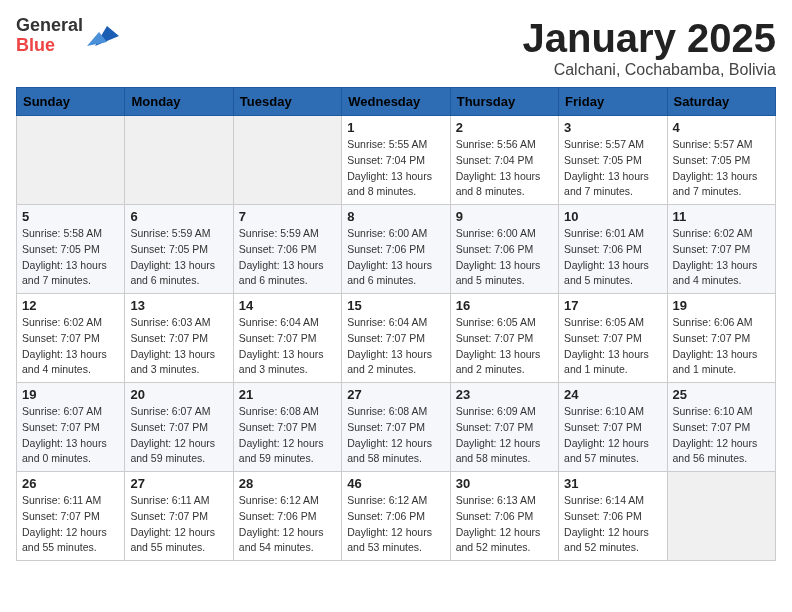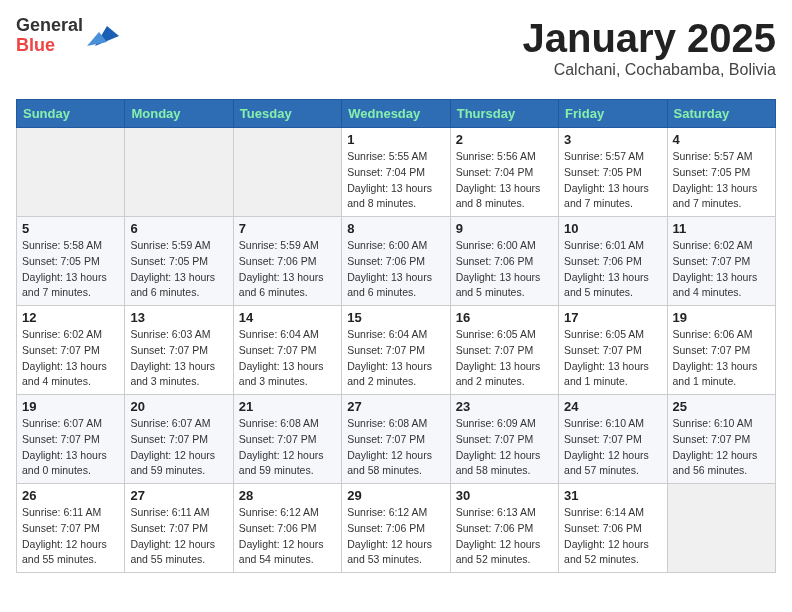--- a/index.html
+++ b/index.html
@@ -7,21 +7,21 @@
       font-family: Arial, sans-serif;
       background: #fff;
       width: 792px;
       min-height: 612px;
       padding: 16px;
     }
     .header {
       display: flex;
       justify-content: space-between;
       align-items: flex-start;
-      margin-bottom: 20px;
+      margin-bottom: 8px;
     }
     .logo {
       display: flex;
       align-items: center;
     }
     .logo-icon {
       width: 32px;
       height: 28px;
       margin-left: 4px;
     }
@@ -37,21 +37,21 @@
       font-size: 16px;
       color: #444;
     }
     .calendar {
       width: 100%;
       border-collapse: collapse;
       border: 1px solid #ccc;
     }
     .calendar th {
       background-color: #2e6db4;
-      color: #86efac;
+      color: #000000;
       font-size: 13px;
       font-weight: bold;
       text-align: left;
       padding: 6px 6px;
       border: 1px solid #2058a0;
     }
     .calendar td {
       vertical-align: top;
       border: 1px solid #ccc;
       padding: 4px 5px;
@@ -237,21 +237,21 @@
         </td>
         <td>
           <span class="day-num">27</span>
           <div class="day-info">Sunrise: 6:11 AM<br>Sunset: 7:07 PM<br>Daylight: 12 hours and 55 minutes.</div>
         </td>
         <td>
           <span class="day-num">28</span>
           <div class="day-info">Sunrise: 6:12 AM<br>Sunset: 7:06 PM<br>Daylight: 12 hours and 54 minutes.</div>
         </td>
         <td>
-          <span class="day-num">29</span>
+          <span class="day-num">46</span>
           <div class="day-info">Sunrise: 6:12 AM<br>Sunset: 7:06 PM<br>Daylight: 12 hours and 53 minutes.</div>
         </td>
         <td>
           <span class="day-num">30</span>
           <div class="day-info">Sunrise: 6:13 AM<br>Sunset: 7:06 PM<br>Daylight: 12 hours and 52 minutes.</div>
         </td>
         <td>
           <span class="day-num">31</span>
           <div class="day-info">Sunrise: 6:14 AM<br>Sunset: 7:06 PM<br>Daylight: 12 hours and 52 minutes.</div>
         </td>

